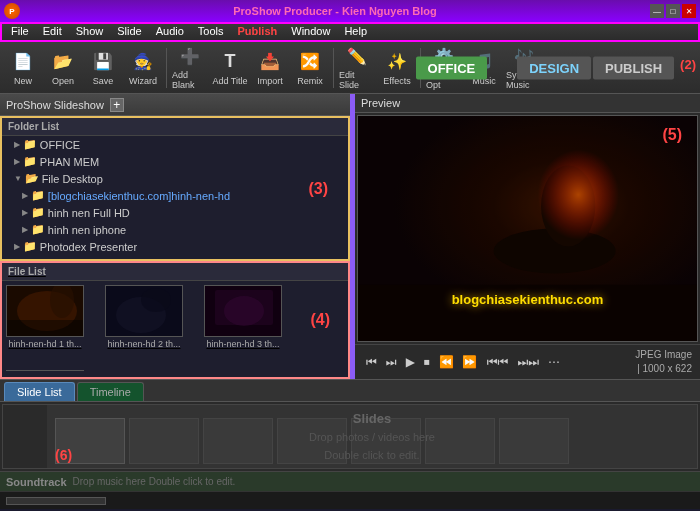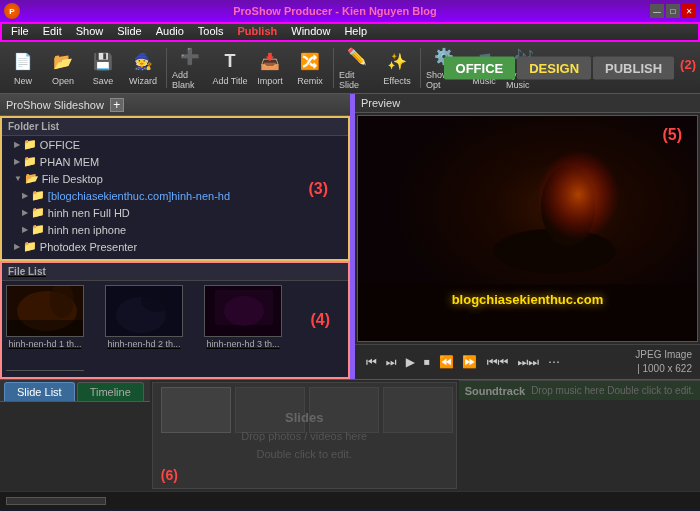--- a/index.html
+++ b/index.html
@@ -115,21 +115,21 @@
     }
     .mode-btn {
       padding: 4px 12px;
       font-size: 13px;
       font-weight: bold;
       cursor: pointer;
       border: none;
       border-radius: 2px;
     }
     .mode-btn.build { background: #4a9a4a; color: white; }
-    .mode-btn.design { background: #555; color: #fde047; }
+    .mode-btn.design { background: #555; color: #7dd3fc; margin-left: 28px; }
     .mode-btn.publish-mode { background: #555; color: #ccc; }
 
     
     #main-content {
       display: flex;
       height: calc(511px - 22px - 20px - 52px - 22px - 90px - 20px);
       background: #2a2a2a;
     }
 
     
@@ -328,21 +328,21 @@
       text-align: right;
       line-height: 1.4;
     }
 
     
     #bottom-section {
       height: 112px;
       background: #2a2a2a;
       border-top: 1px solid #555;
       display: flex;
-      flex-direction: row;
+      flex-direction: column;
     }
 
     
     #slide-tabs {
       height: 22px;
       display: flex;
       align-items: flex-end;
       background: #333;
       border-bottom: 1px solid #555;
       padding: 0 4px;
@@ -375,25 +375,26 @@
       display: flex;
       flex-direction: column;
       overflow: hidden;
       border: 1px solid #444;
       margin: 2px;
     }
     #slides-content {
       flex: 1;
       background: #333;
       display: flex;
-      align-items: flex-start;
+      align-items: flex-end;
       padding: 4px 8px;
       gap: 4px;
       overflow-x: auto;
       position: relative;
+      margin-left: 44px;
     }
     #slides-placeholder {
       position: absolute;
       left: 50%;
       top: 50%;
       transform: translate(-50%, -50%);
       text-align: center;
       color: #555;
       font-size: 11px;
       line-height: 1.6;

